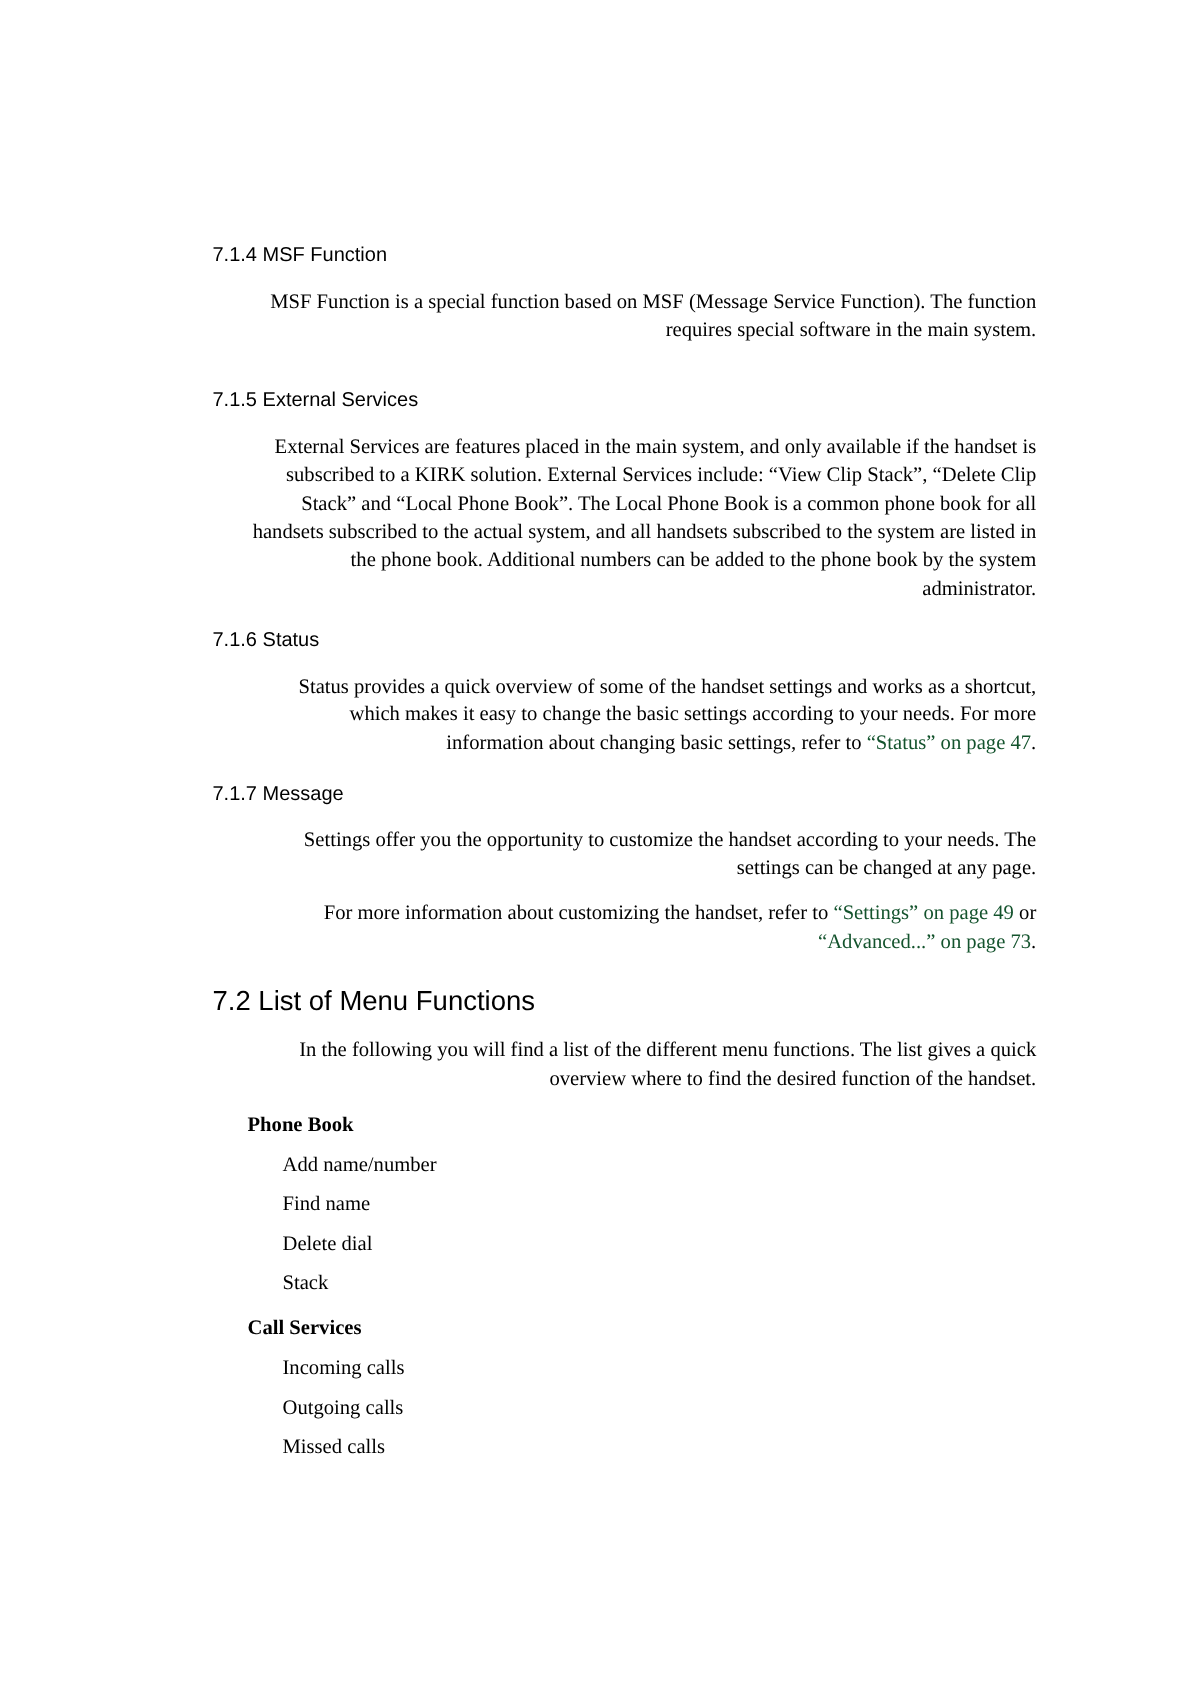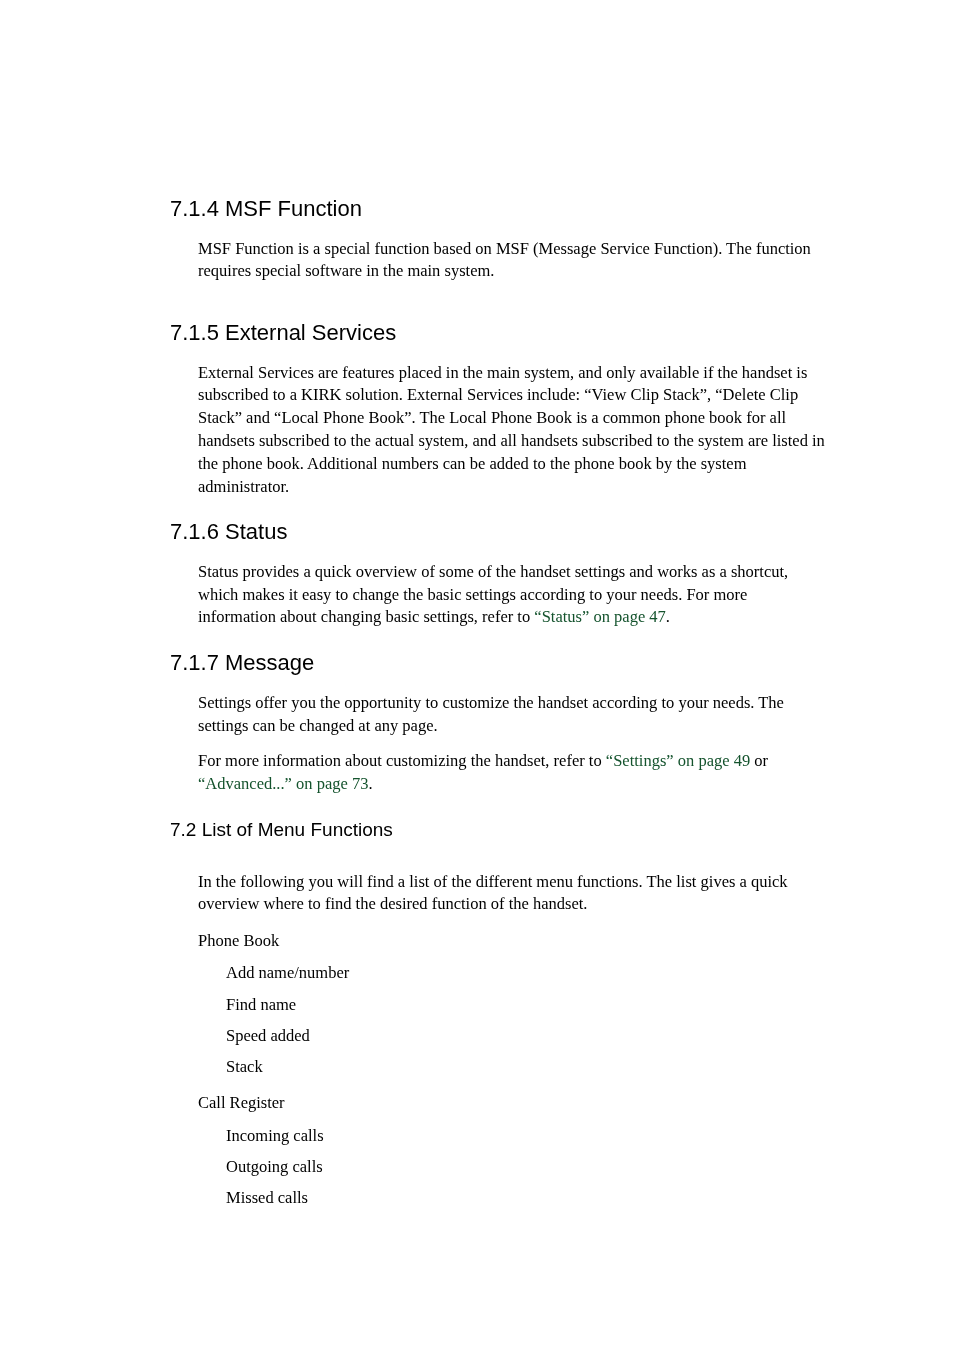--- a/index.html
+++ b/index.html
@@ -12,51 +12,52 @@
   .page {
     width: 954px;
     height: 1350px;
     padding: 195px 125px 0 170px;
     box-sizing: border-box;
     position: relative;
   }
   .heading-3 {
     font-family: "Futura", "Century Gothic", "Avant Garde", sans-serif;
     font-weight: 400;
-    font-size: 22px;
+    font-size: 16px;
     color: #000000;
     margin: 0 0 14px 0;
     line-height: 1.3;
   }
   .heading-2 {
     font-family: "Futura", "Century Gothic", "Avant Garde", sans-serif;
     font-weight: 400;
-    font-size: 19px;
+    font-size: 22px;
     color: #000000;
-    margin: 22px 0 28px 0;
+    margin: 22px 0 14px 0;
     line-height: 1.3;
   }
   .body-text {
     font-size: 16.5px;
     line-height: 1.38;
     margin: 0 0 13px 0;
     padding-left: 28px;
-    text-align: left;
+    text-align: right;
   }
   .section-714 { margin-top: 0px; }
   .section-715 { margin-top: 36px; }
   .section-716 { margin-top: 20px; }
   .section-717 { margin-top: 20px; }
   .section-72  { margin-top: 22px; }
   .link { color: #14532d; }
   .list-label {
     font-size: 16.5px;
     line-height: 1.35;
     margin: 14px 0 10px 0;
     padding-left: 28px;
+    font-weight: bold;
   }
   .list-item {
     font-size: 16.5px;
     line-height: 1.35;
     margin: 0 0 9px 0;
     padding-left: 56px;
   }
 </style>
 </head>
 <body>
@@ -84,22 +85,22 @@
     <p class="body-text"><span>For more information about customizing the handset, refer to </span><span class="link">“Settings” on page 49</span><span> or </span><span class="link">“Advanced...” on page 73</span><span>.</span></p>
   </div>
 
   <div class="section-72">
     <h2 class="heading-2">7.2  List of Menu Functions</h2>
     <p class="body-text">In the following you will find a list of the different menu functions. The list gives a quick overview where to find the desired function of the handset.</p>
 
     <p class="list-label">Phone Book</p>
     <p class="list-item">Add name/number</p>
     <p class="list-item">Find name</p>
-    <p class="list-item">Speed added</p>
+    <p class="list-item">Delete dial</p>
     <p class="list-item">Stack</p>
 
-    <p class="list-label">Call Register</p>
+    <p class="list-label">Call Services</p>
     <p class="list-item">Incoming calls</p>
     <p class="list-item">Outgoing calls</p>
     <p class="list-item">Missed calls</p>
   </div>
 
 </div>
 
 </body></html>

